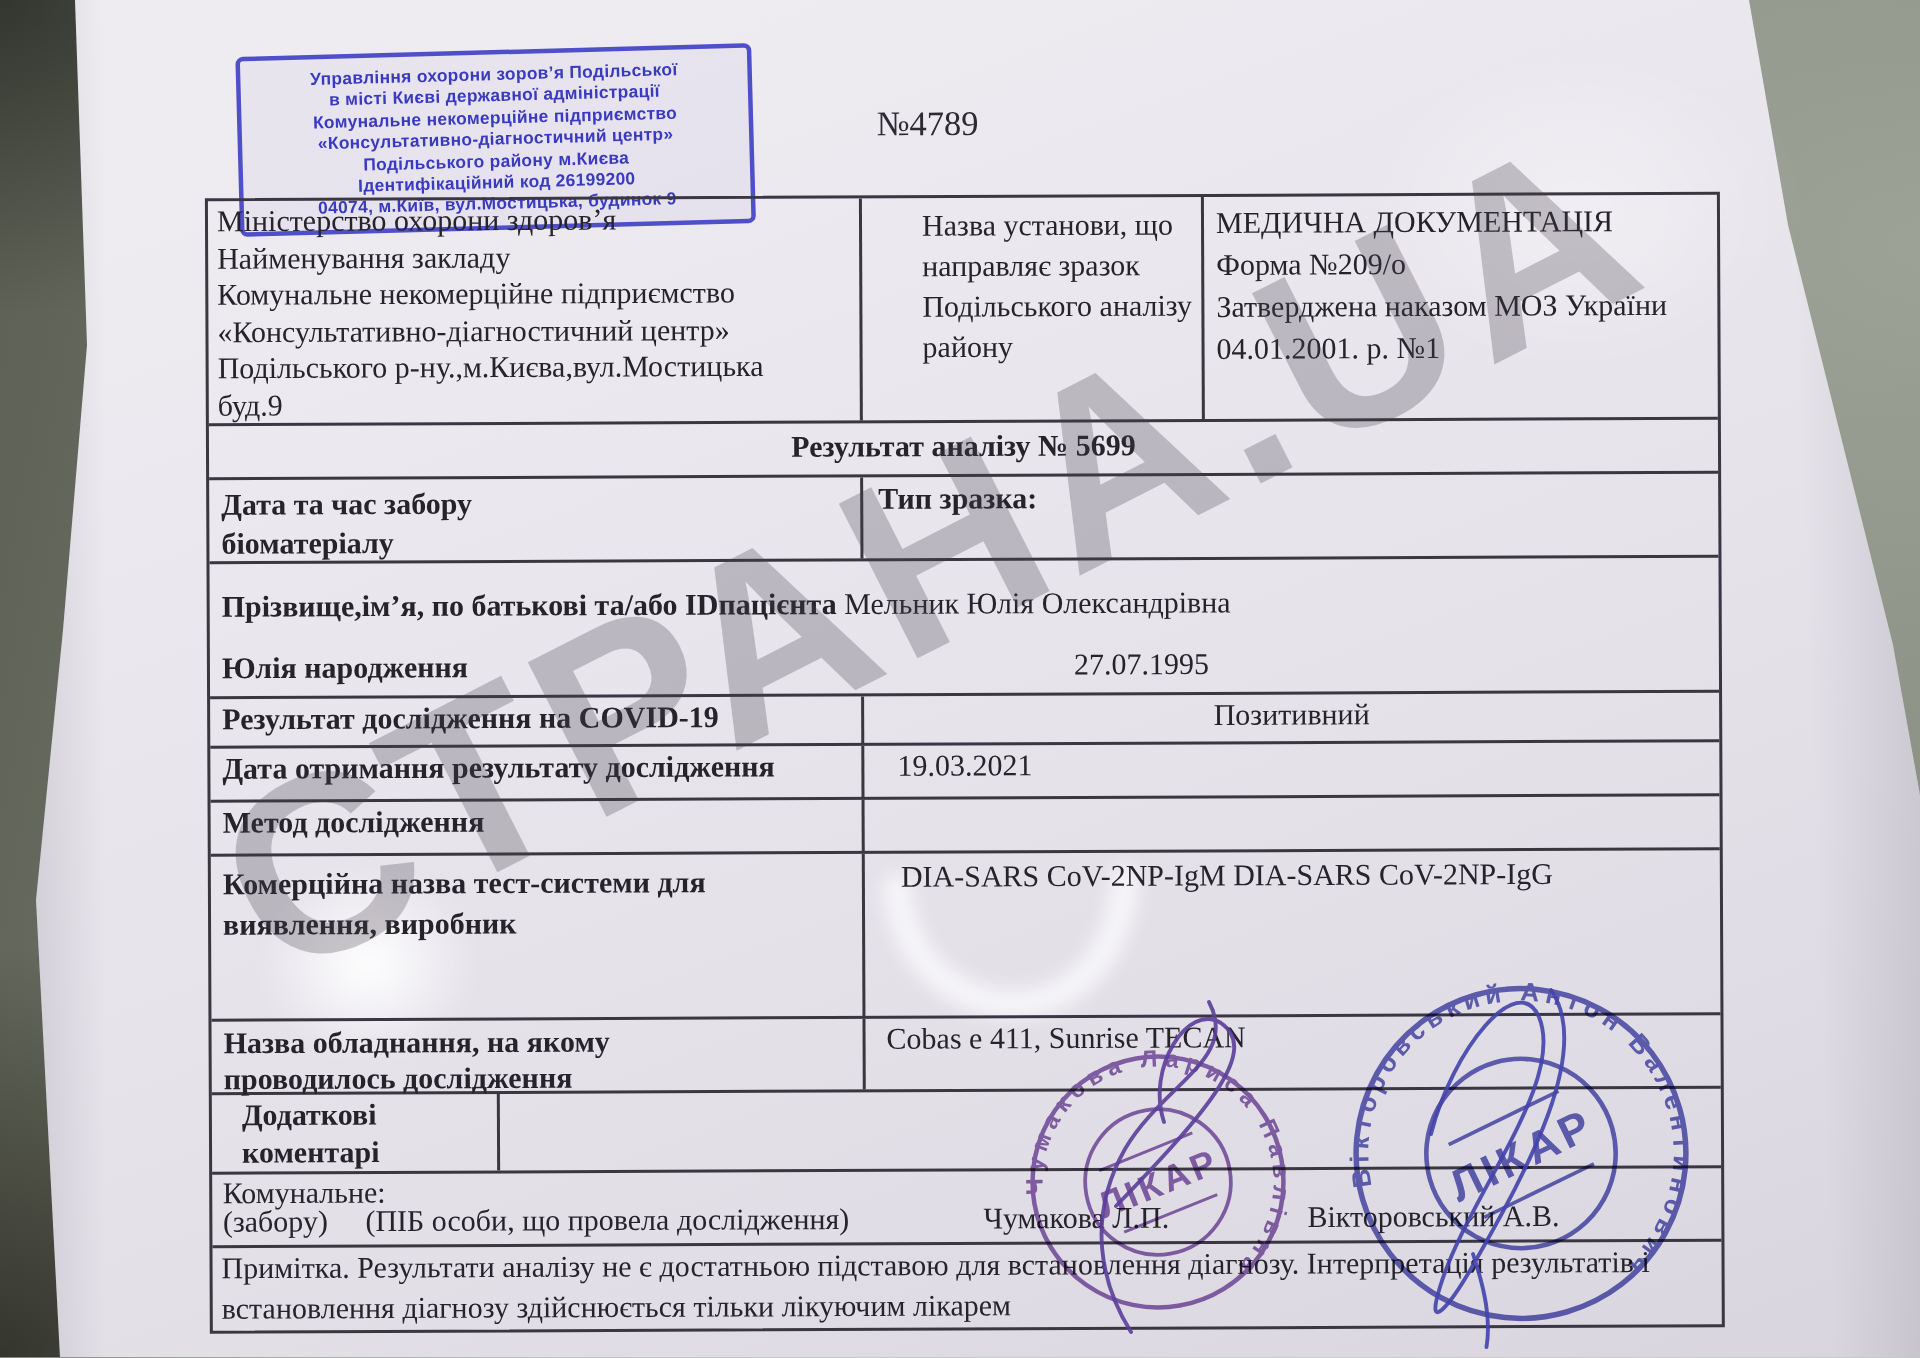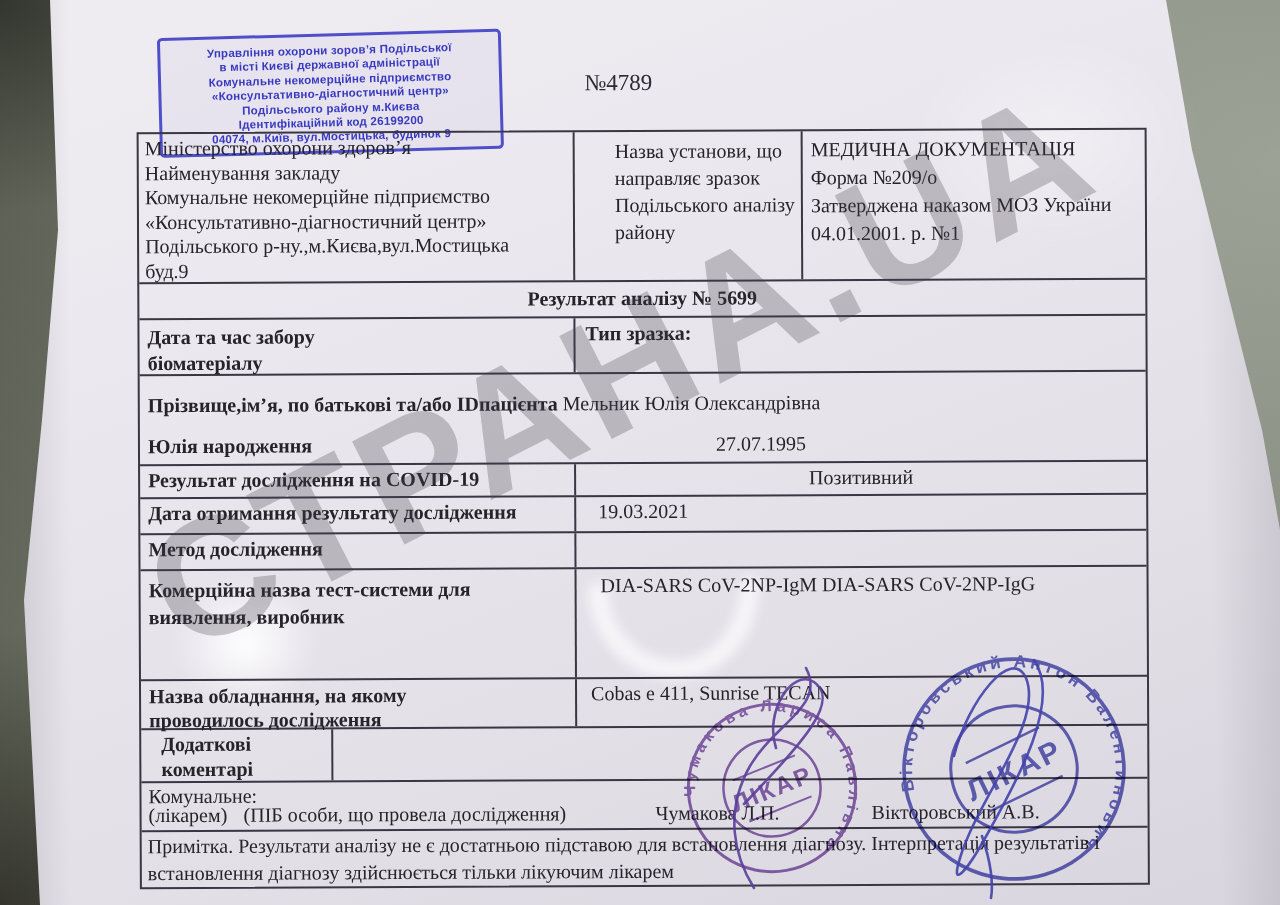--- a/index.html
+++ b/index.html
@@ -194,21 +194,21 @@
     </div>
 
     <div class="r r10">
       <div class="c c1 b pre">Додаткові
 коментарі</div>
       <div class="c c2 vd"></div>
     </div>
 
     <div class="r r11">
       <div class="exec">Комунальне:</div>
-      <div class="sig">(лікарем)</div>
+      <div class="sig">(забору)</div>
       <div class="pib">(ПІБ особи, що провела дослідження)</div>
       <div class="n1">Чумакова Л.П.</div>
       <div class="n2">Вікторовський А.В.</div>
     </div>
 
     <div class="r r12">
       <span>Примітка. Результати аналізу не є достатньою підставою для встановлення діагнозу. Інтерпретація результатів і встановлення діагнозу здійснюється тільки лікуючим лікарем</span>
     </div>
 
   </div>

